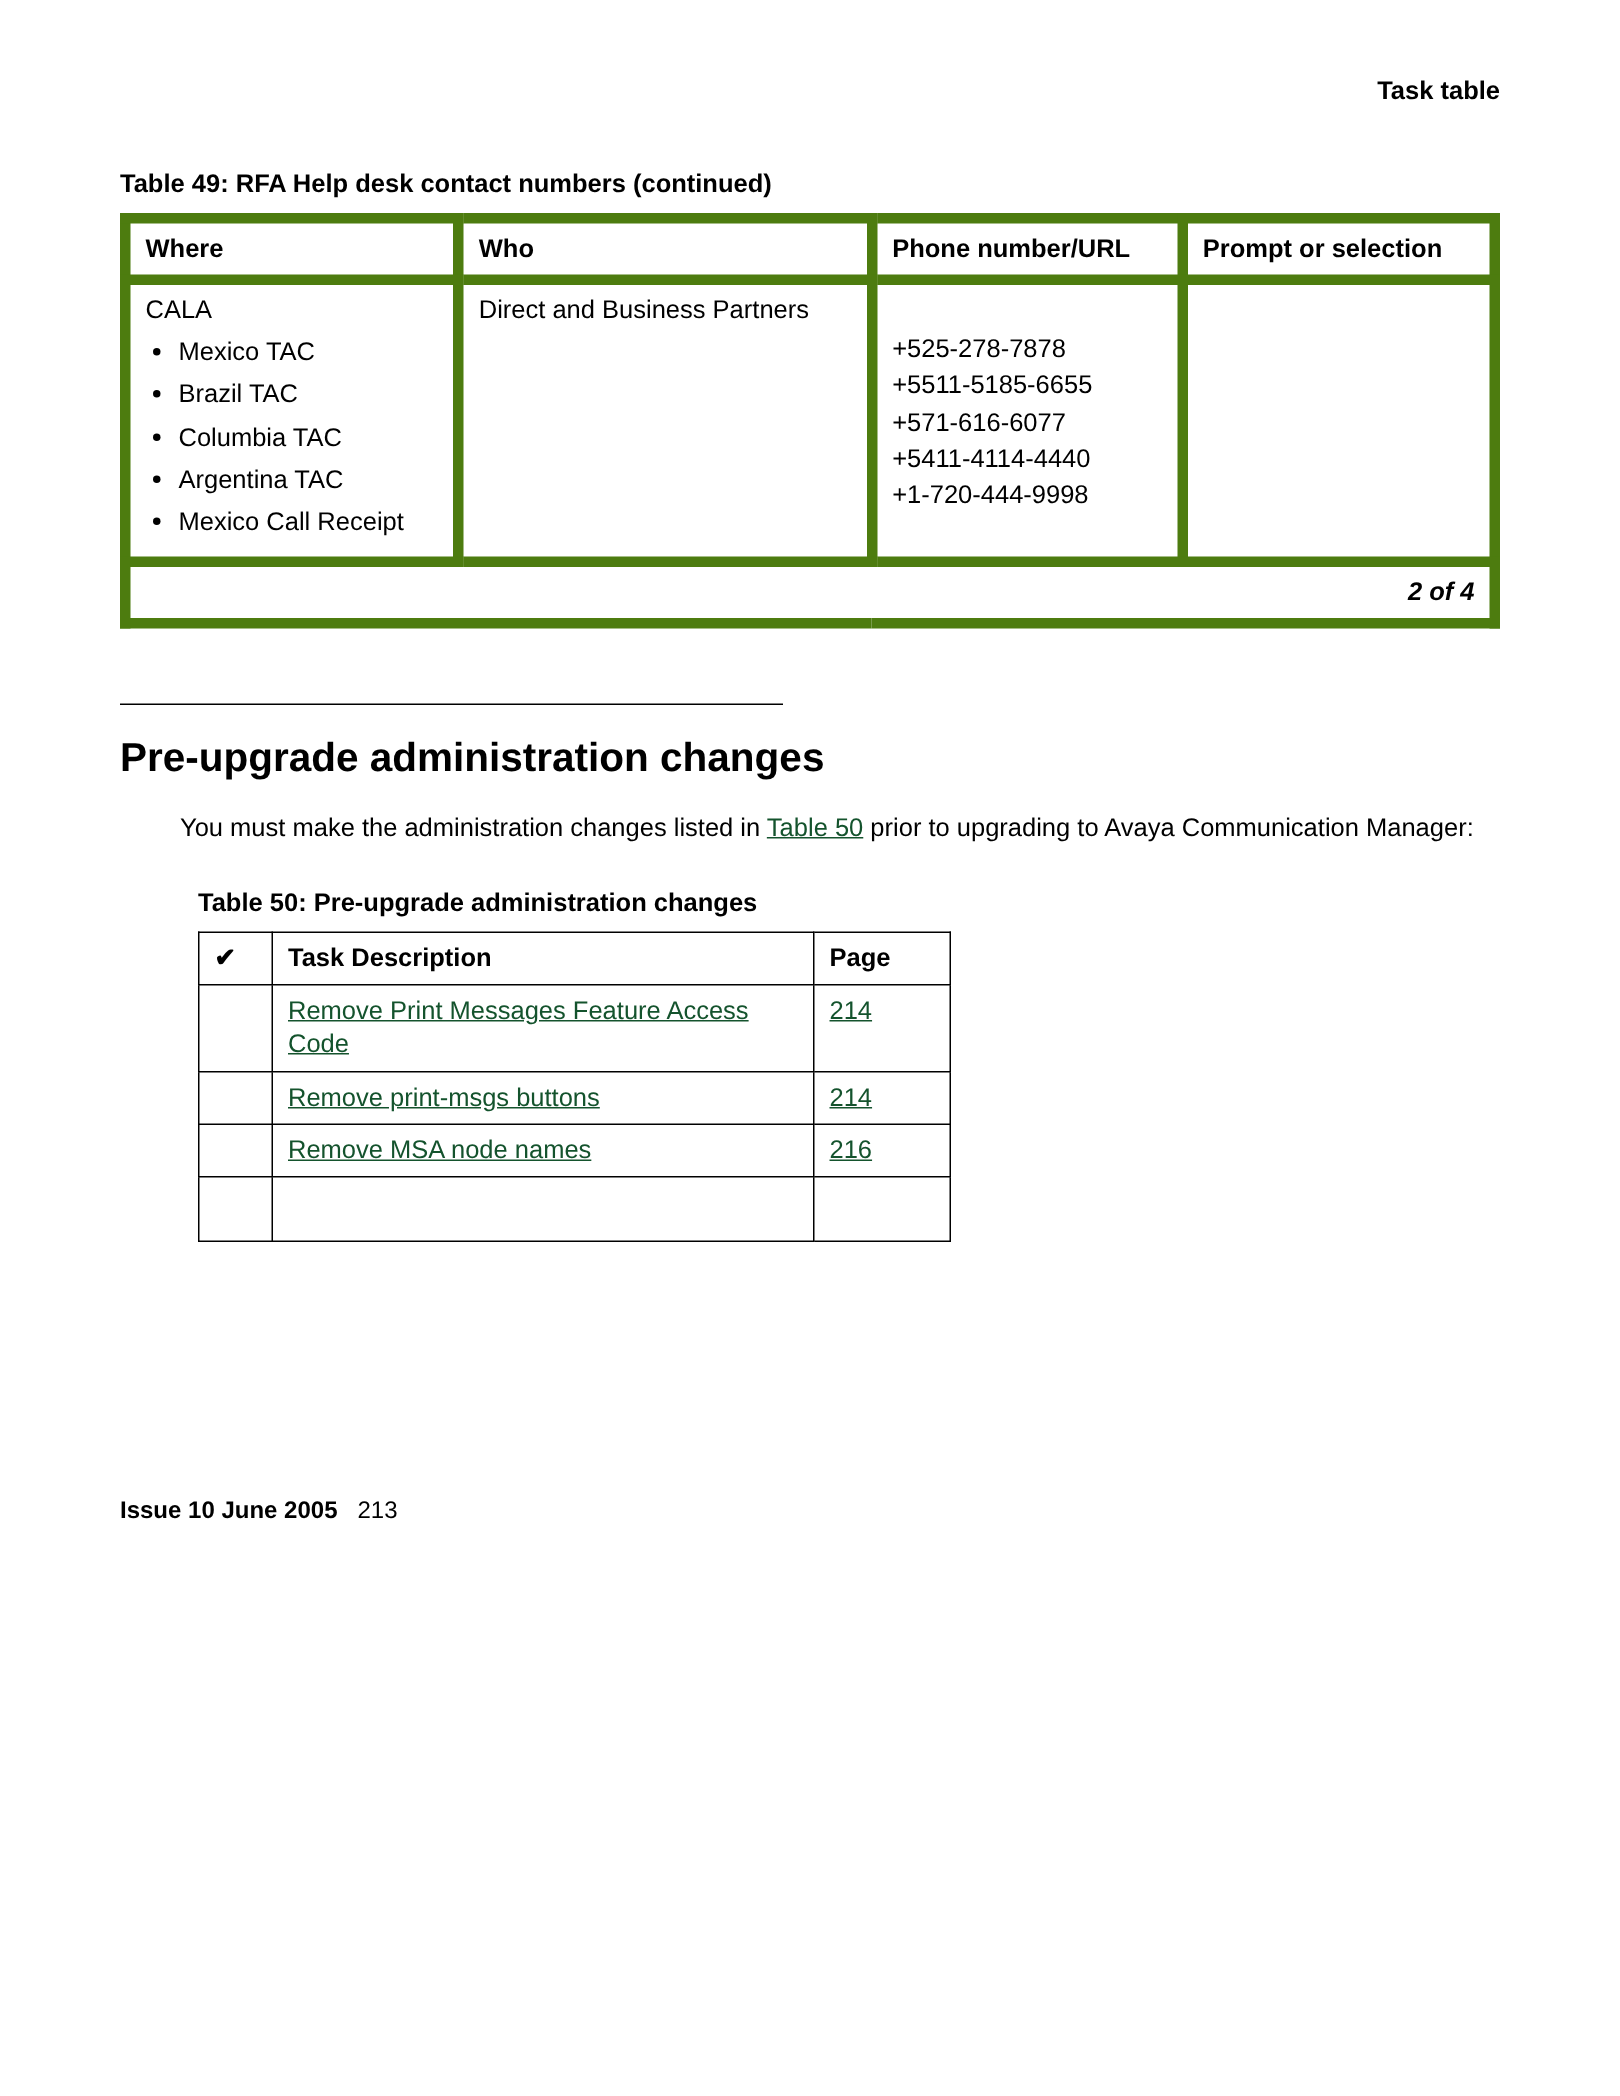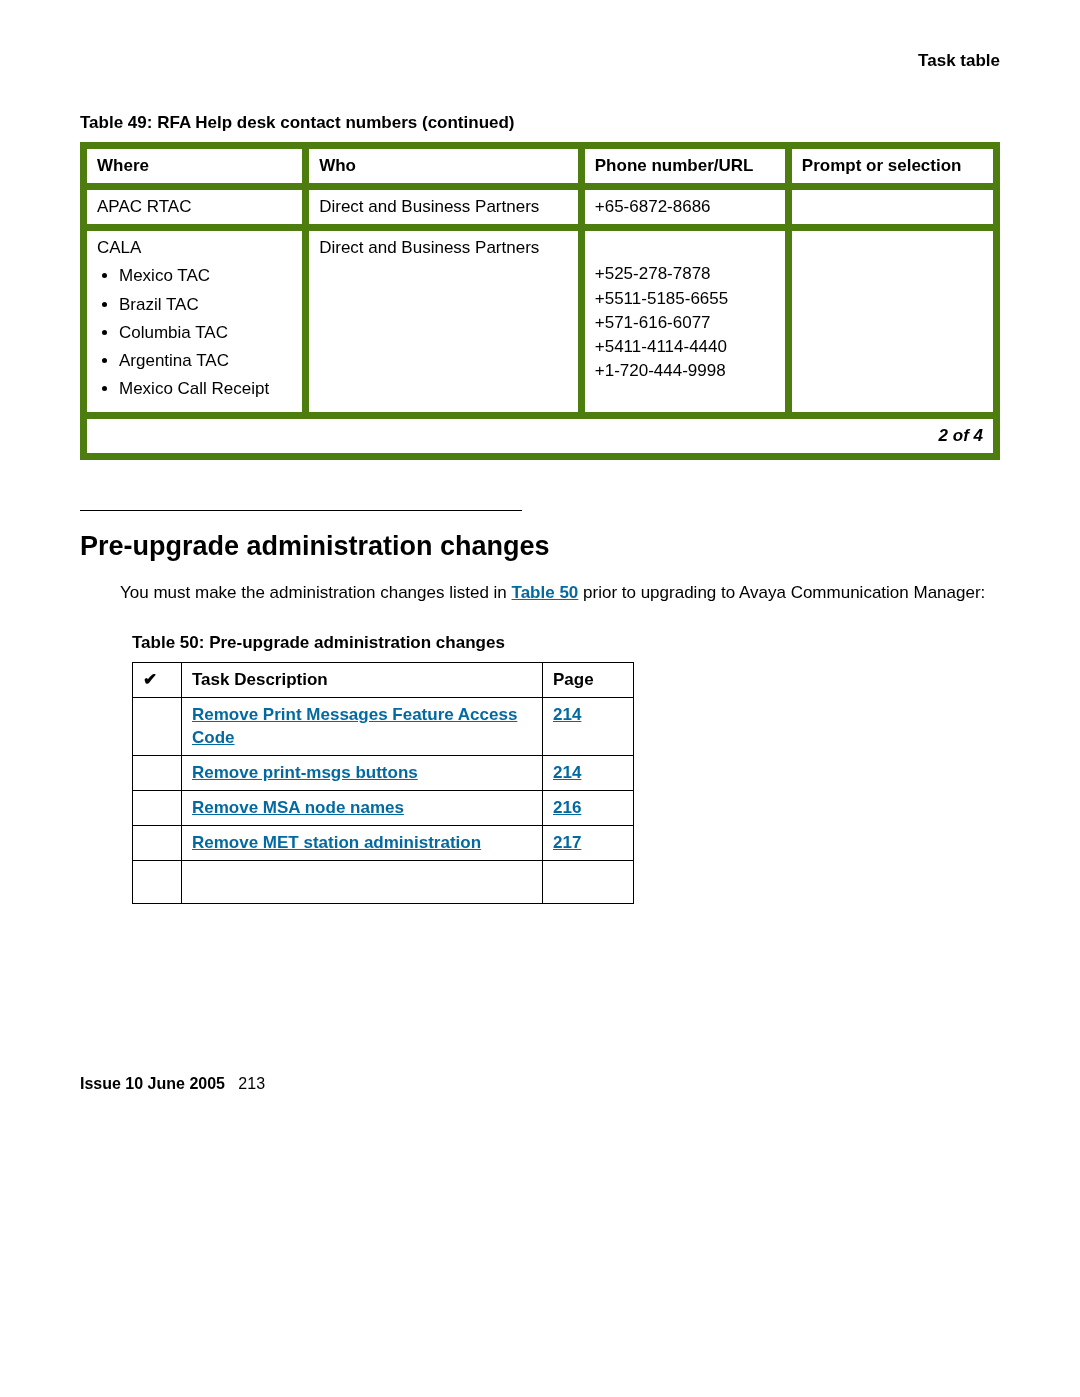--- a/index.html
+++ b/index.html
@@ -58,23 +58,22 @@
   h2.section-title {
     font-size: 27px;
     font-weight: bold;
     margin: 0 0 18px 0;
   }
   .body-para {
     margin: 0 0 28px 40px;
     font-size: 17px;
   }
   .link {
-    color: #0369a1;
+    color: #14532d;
     text-decoration: underline;
-    font-weight: bold;
   }
   .t50-wrap {
     margin-left: 52px;
   }
   table.t50 {
     border-collapse: collapse;
     margin-top: 8px;
   }
   table.t50 th, table.t50 td {
     border: 1px solid #000;
@@ -116,26 +115,20 @@
 <table class="rfa">
   <thead>
     <tr>
       <th>Where</th>
       <th>Who</th>
       <th>Phone number/URL</th>
       <th>Prompt or selection</th>
     </tr>
   </thead>
   <tbody>
-    <tr>
-      <td>APAC RTAC</td>
-      <td>Direct and Business Partners</td>
-      <td>+65-6872-8686</td>
-      <td></td>
-    </tr>
     <tr>
       <td>
         <div>CALA</div>
         <ul class="nested-list">
           <li>Mexico TAC</li>
           <li>Brazil TAC</li>
           <li>Columbia TAC</li>
           <li>Argentina TAC</li>
           <li>Mexico Call Receipt</li>
         </ul>
@@ -186,25 +179,20 @@
       <tr>
         <td></td>
         <td><span class="link">Remove print-msgs buttons</span></td>
         <td><span class="link">214</span></td>
       </tr>
       <tr>
         <td></td>
         <td><span class="link">Remove MSA node names</span></td>
         <td><span class="link">216</span></td>
       </tr>
-      <tr>
-        <td></td>
-        <td><span class="link">Remove MET station administration</span></td>
-        <td><span class="link">217</span></td>
-      </tr>
       <tr class="spacer-row">
         <td></td>
         <td></td>
         <td></td>
       </tr>
     </tbody>
   </table>
 </div>
 
 <div class="footer">

